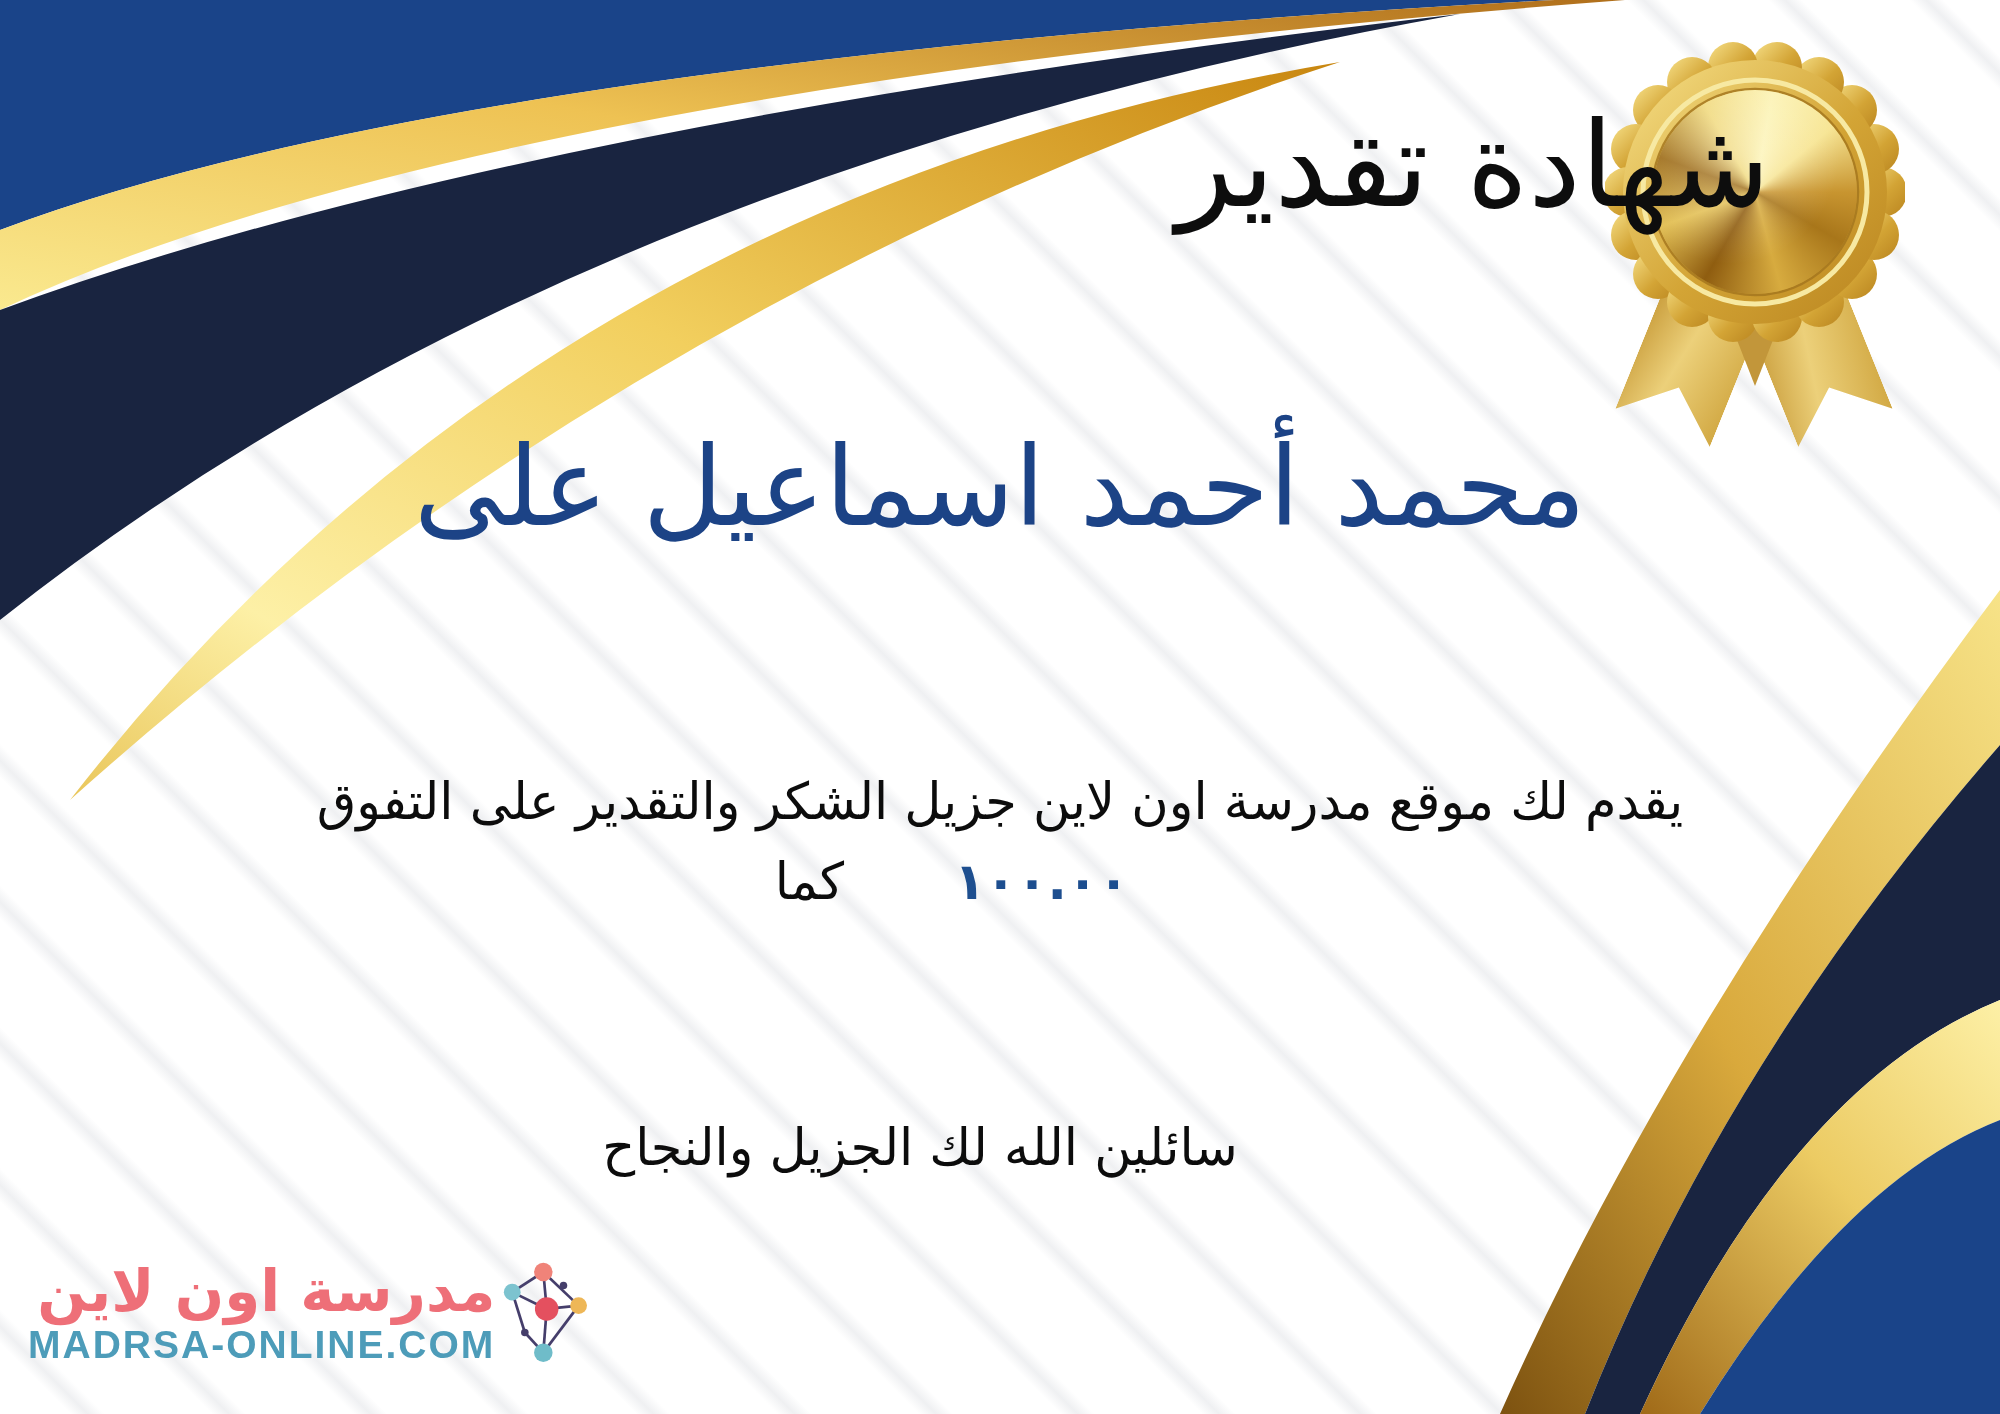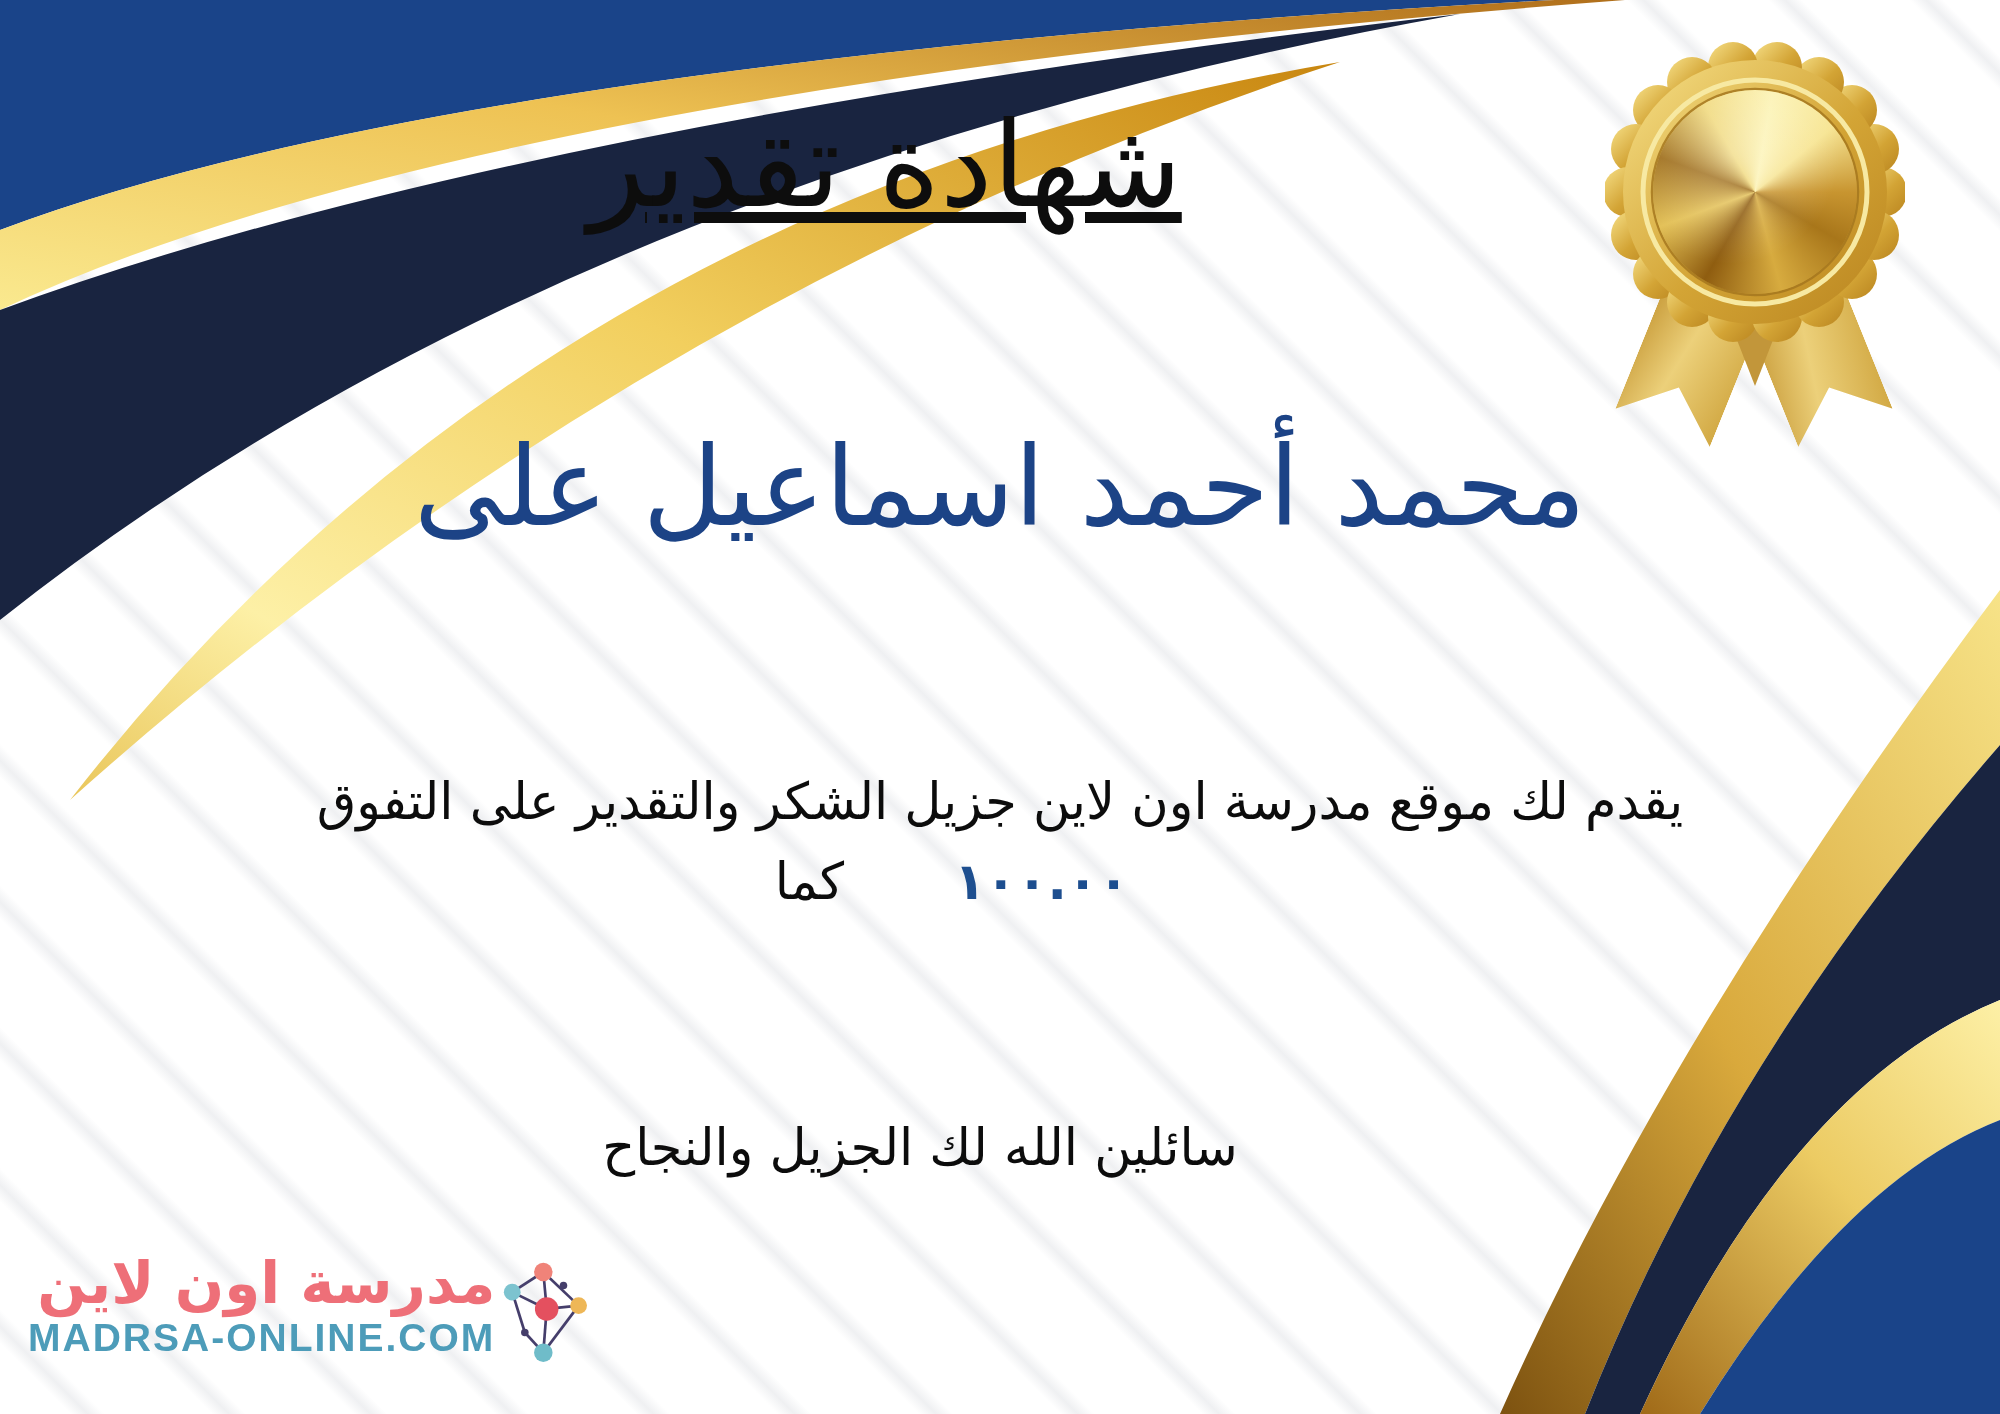--- a/index.html
+++ b/index.html
@@ -10,22 +10,22 @@
     font-family:"DejaVu Sans",sans-serif;
     background:
       repeating-linear-gradient(45deg,
         #ffffff 0px, #ffffff 50px,
         #eff0f2 62px, #ffffff 74px, #ffffff 100px);
   }
   .deco{position:absolute;inset:0;width:100%;height:100%;pointer-events:none;}
   
   .title{
     position:absolute;top:96px;left:0;right:230px;
-    text-align:center;font-size:118px;color:#0d0d0d;font-weight:500;
-    direction:rtl;letter-spacing:0;text-decoration:underline;
+    font-size:118px;color:#0d0d0d;font-weight:500;
+    direction:rtl;letter-spacing:0;
   }
   .name{
     position:absolute;top:423px;left:0;right:0;
     text-align:center;font-size:110px;color:#1c4386;font-weight:500;
     direction:rtl;
   }
   .bodyline{
     position:absolute;left:0;right:0;
     text-align:center;font-size:51px;color:#0c0c0c;font-weight:500;
     direction:rtl;white-space:nowrap;
@@ -60,21 +60,21 @@
       #9c6a14 170deg,#f0d878 210deg,#fcf3b4 250deg,#f7e594 290deg,
       #c89530 330deg,#a8761a 360deg);
   }
   .medal-disc::after{
     content:"";position:absolute;inset:0;border-radius:50%;
     background:radial-gradient(circle at 38% 32%,rgba(255,255,255,.30),rgba(255,255,255,0) 58%);
   }
   
   .logo{
     position:absolute;left:28px;top:1252px;
-    display:flex;gap:8px;
+    display:flex;align-items:center;gap:8px;
   }
   .logo-text{display:flex;flex-direction:column;align-items:flex-end;}
   .logo-ar{
     direction:rtl;color:#ee6f78;font-weight:700;font-size:58px;line-height:1.1;
     padding-left:6px;
   }
   .logo-en{
     color:#4d9cb9;font-weight:700;font-size:39px;letter-spacing:2px;line-height:1.15;
     font-family:Liberation Sans, sans-serif;
   }

